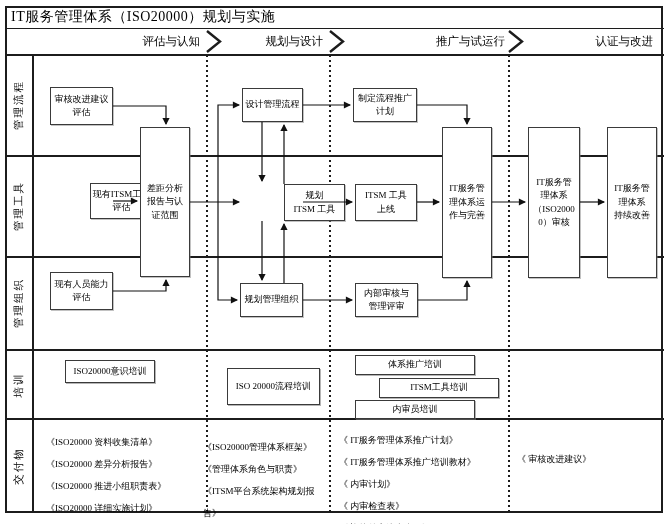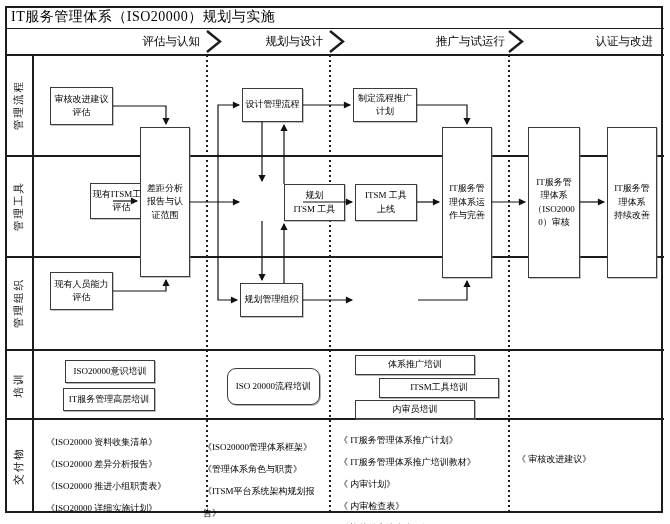--- a/index.html
+++ b/index.html
@@ -72,34 +72,35 @@
 报告与认
 证范围</div>
   <div class="node" style="left:242px;top:88px;width:61px;height:34px;">设计管理流程</div>
   <div class="node" style="left:242px;top:184px;width:61px;height:37px;margin-left:42px;">规划
 ITSM 工具</div>
   <div class="node" style="left:240px;top:283px;width:63px;height:34px;">规划管理组织</div>
   <div class="node" style="left:353px;top:88px;width:64px;height:34px;">制定流程推广
 计划</div>
   <div class="node" style="left:355px;top:184px;width:62px;height:37px;">ITSM 工具
 上线</div>
+  <div class="node" style="left:355px;top:283px;width:63px;height:34px;">内部审核与
+管理评审</div>
   <div class="node" style="left:442px;top:127px;width:50px;height:151px;">IT服务管
 理体系运
 作与完善</div>
   <div class="node" style="left:528px;top:127px;width:52px;height:151px;">IT服务管
 理体系
 （ISO2000
 0）审核</div>
   <div class="node" style="left:607px;top:127px;width:50px;height:151px;">IT服务管
 理体系
 持续改善</div>
 
   <div class="node train" style="left:65px;top:360px;width:90px;height:23px;">ISO20000意识培训</div>
-  <div class="node train" style="left:63px;top:388px;width:92px;height:23px;">IT服务管理高层培训</div>
-  <div class="node train" style="left:227px;top:368px;width:93px;height:37px;border-radius:9px;">ISO 20000流程培训</div>
+  <div class="node train" style="left:227px;top:368px;width:93px;height:37px;">ISO 20000流程培训</div>
   <div class="node train" style="left:355px;top:355px;width:120px;height:20px;">体系推广培训</div>
   <div class="node train" style="left:355px;top:378px;width:120px;height:20px;margin-left:24px;">ITSM工具培训</div>
   <div class="node train" style="left:355px;top:400px;width:120px;height:19px;">内审员培训</div>
 
   <div class="deliv" style="left:46px;top:431px;width:156px;">《ISO20000 资料收集清单》
 《ISO20000 差异分析报告》
 《ISO20000 推进小组职责表》
 《ISO20000 详细实施计划》</div>
   <div class="deliv" style="left:203px;top:436px;width:128px;font-family:Liberation Serif, serif;">《ISO20000管理体系框架》
 《管理体系角色与职责》

